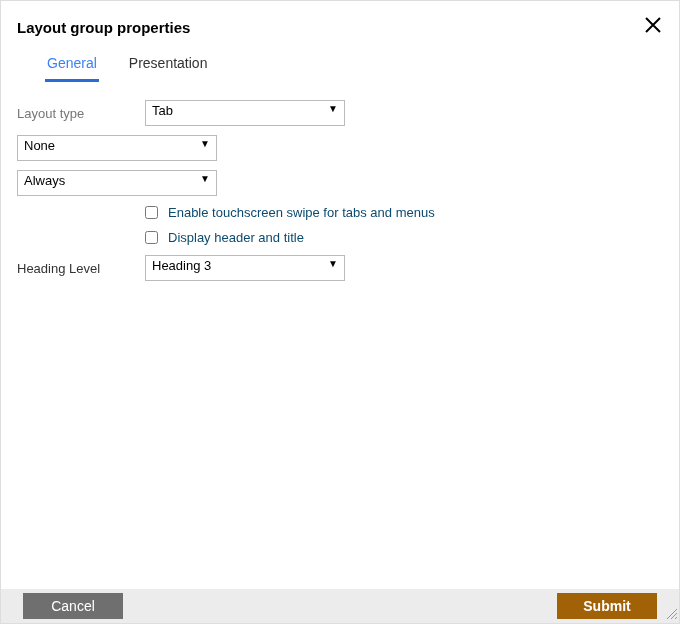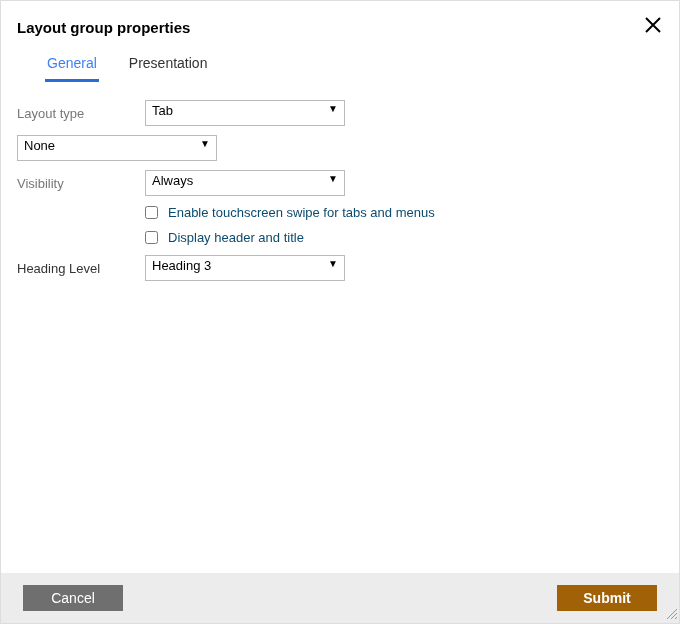--- a/index.html
+++ b/index.html
@@ -13,21 +13,21 @@
     .form-area { padding: 18px 16px 0 16px; }
     .row { display: flex; align-items: center; margin-bottom: 9px; }
     .label-col { width: 128px; font-size: 13px; color: #777; }
     .select { width: 200px; height: 26px; border: 1px solid #bbb; font-size: 13px; padding: 2px 6px; background: #fff; position: relative; display: flex; justify-content: space-between; cursor: pointer; }
     .select .caret { font-size: 10px; color: #000; }
     .check-row { display: flex; align-items: center; margin-left: 128px; margin-bottom: 10px; gap: 10px; }
     .check-row input { width: 13px; height: 13px; }
     .check-row span { font-size: 13px; color: #0c4a6e; }
     .section-heading { font-size: 15px; color: #000; margin: 2px 0 12px 0; }
     .label-col.dark { color: #333; }
-    .footer { position: absolute; bottom: 0; left: 0; right: 0; height: 50px; background: #ececec; display: flex; align-items: center; justify-content: space-between; padding: 0 22px; }
+    .footer { position: absolute; bottom: 0; left: 0; right: 0; height: 34px; background: #ececec; display: flex; align-items: center; justify-content: space-between; padding: 0 22px; }
     .btn { min-width: 100px; height: 26px; border: none; font-size: 14px; cursor: pointer; }
     .btn-cancel { background: #6f6f6f; color: #fff; }
     .btn-submit { background: #a16207; color: #fff; font-weight: bold; }
     .resize { position: absolute; right: 2px; bottom: 2px; color: #999; font-size: 11px; pointer-events: none; }
   </style>
 </head>
 <body>
 
 <div class="header">
   <div class="title">Layout group properties</div>
@@ -51,21 +51,20 @@
       <span class="caret">▼</span>
     </div>
   </div>
   <div class="row">
     <div class="select">
       <span>None</span>
       <span class="caret">▼</span>
     </div>
   </div>
   <div class="row">
-    <div class="label-col">Visibility</div>
     <div class="select">
       <span>Always</span>
       <span class="caret">▼</span>
     </div>
   </div>
 
   <div class="check-row">
     <input type="checkbox" style="">
     <span>Enable touchscreen swipe for tabs and menus</span>
   </div>

